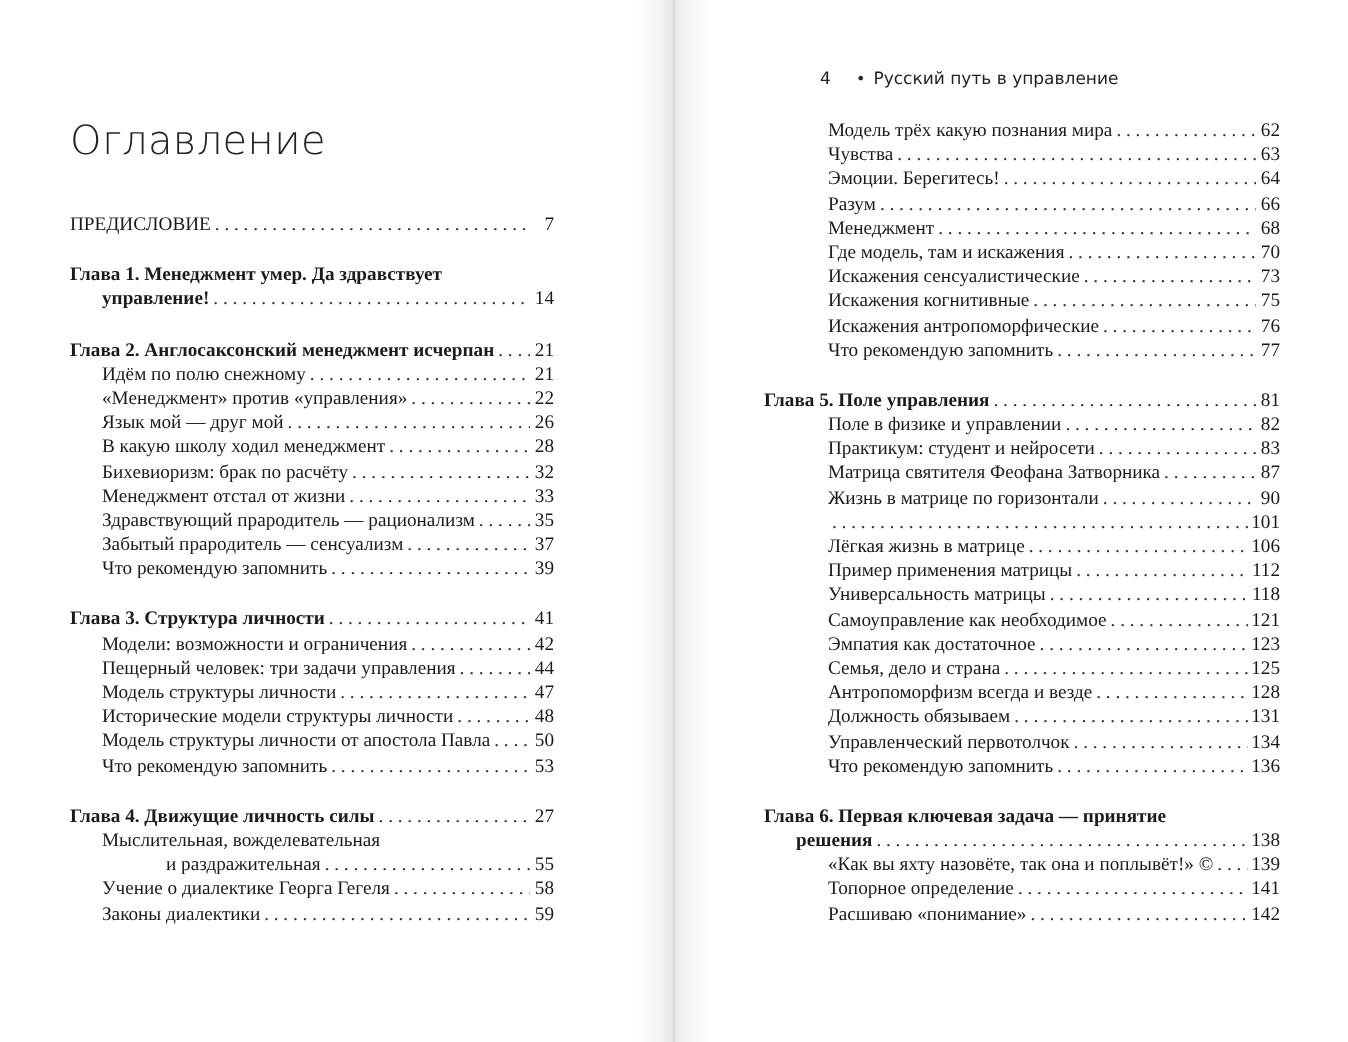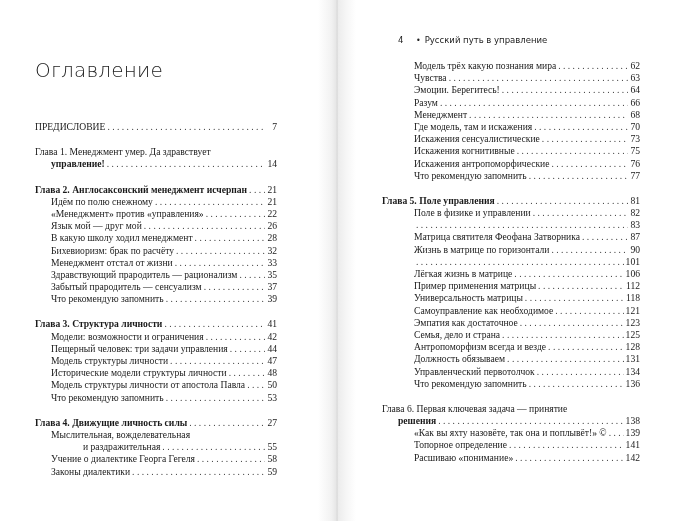--- a/index.html
+++ b/index.html
@@ -3,37 +3,37 @@
 <meta charset="utf-8">
 <style>
   html, body { margin:0; padding:0; }
   body { width:674px; height:521px; background:#ffffff; position:relative; overflow:hidden; color:#1a1a1a; }
   .page { position:absolute; top:0; height:521px; background:#fff; }
   .page-left { left:0; width:336px; }
   .page-right { left:337px; width:337px; }
   .gutter { position:absolute; left:318px; top:0; width:38px; height:521px;
     background:linear-gradient(to right, #ffffff 0%, #f2f2f2 35%, #e6e6e6 48%, #d4d4d4 50%, #ececec 53%, #f6f6f6 75%, #ffffff 100%); }
   .title { position:absolute; left:35px; top:58px; font-family:"DejaVu Sans", sans-serif; font-size:20px; font-weight:300; color:#222; letter-spacing:0.2px; }
-  .running-head { position:absolute; left:398px; top:35px; font-family:"DejaVu Sans", sans-serif; font-size:8.5px; color:#222; white-space:nowrap; }
+  .running-head { position:absolute; left:410px; top:35px; font-family:"DejaVu Sans", sans-serif; font-size:8.5px; color:#222; white-space:nowrap; }
   .running-head .pnum { display:inline-block; width:18px; }
   .running-head .bullet { margin-right:4px; font-size:8px; }
   .toc { position:absolute; font-family:"Liberation Serif", serif; font-size:9.6px; color:#1a1a1a; }
-  .toc-left { left:35px; top:121px; width:242px; }
+  .toc-left { left:35px; top:107px; width:242px; }
   .toc-right { left:398px; top:60px; width:242px; }
   .row { display:flex; align-items:baseline; height:12.2px; line-height:12.2px; white-space:nowrap; }
   .row.sub { padding-left:16px; }
   .row.cont { padding-left:16px; }
   .row.chap { font-weight:bold; }
   .row.chap .num { font-weight:normal; }
   .row .label { flex:0 0 auto; }
   .row .leader { flex:1 1 auto; overflow:hidden; margin:0 2px; color:#333; letter-spacing:1.6px; font-weight:normal; }
   .row .leader::before { content:". . . . . . . . . . . . . . . . . . . . . . . . . . . . . . . . . . . . . . . . . . . . . . . . . . . . . . . . . . . . . . . . . . . . . . . . . . . . . . . . . . . . . . . . . . . . . . . . . . . . . . . ."; letter-spacing:0; }
   .row .num { flex:0 0 auto; text-align:right; min-width:10px; }
   .gap { height:13px; }
-  .chap-head { height:12.2px; line-height:12.2px; font-weight:normal; white-space:nowrap; }
+  .chap-head { height:12.2px; line-height:12.2px; font-weight:bold; white-space:nowrap; }
 </style>
 </head>
 <body>
 
 <div class="page page-left"></div>
 <div class="page page-right"></div>
 <div class="gutter"></div>
 
 <div class="title">Оглавление</div>
 
@@ -228,20 +228,21 @@
     <span class="label">Глава 5. Поле управления</span>
     <span class="leader"></span>
     <span class="num">81</span>
   </div>
   <div class="row sub">
       <span class="label">Поле в физике и управлении</span>
       <span class="leader"></span>
       <span class="num">82</span>
     </div>
   <div class="row sub">
+      <span class="label">Практикум: студент и нейросети</span>
       <span class="leader"></span>
       <span class="num">83</span>
     </div>
   <div class="row sub">
       <span class="label">Матрица святителя Феофана Затворника</span>
       <span class="leader"></span>
       <span class="num">87</span>
     </div>
   <div class="row sub">
       <span class="label">Жизнь в матрице по горизонтали</span>

